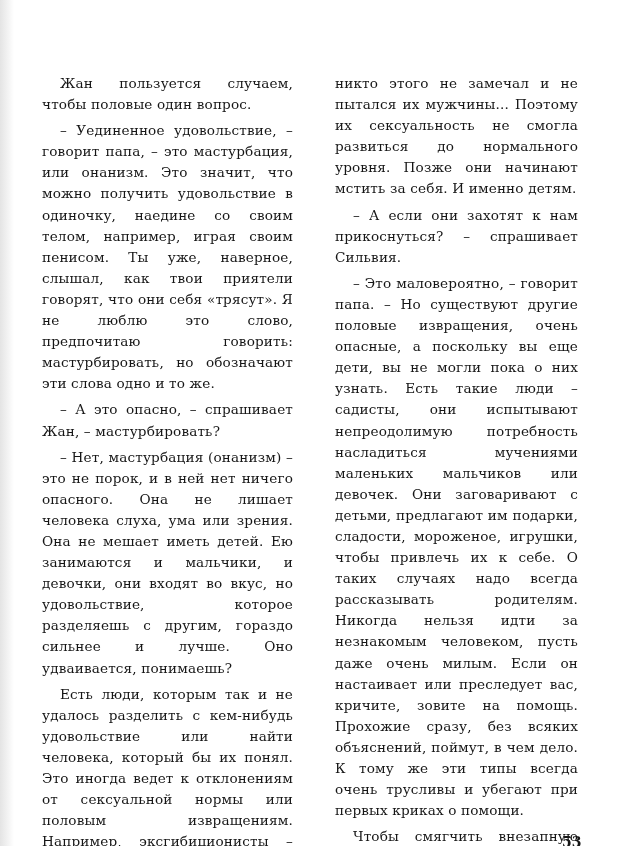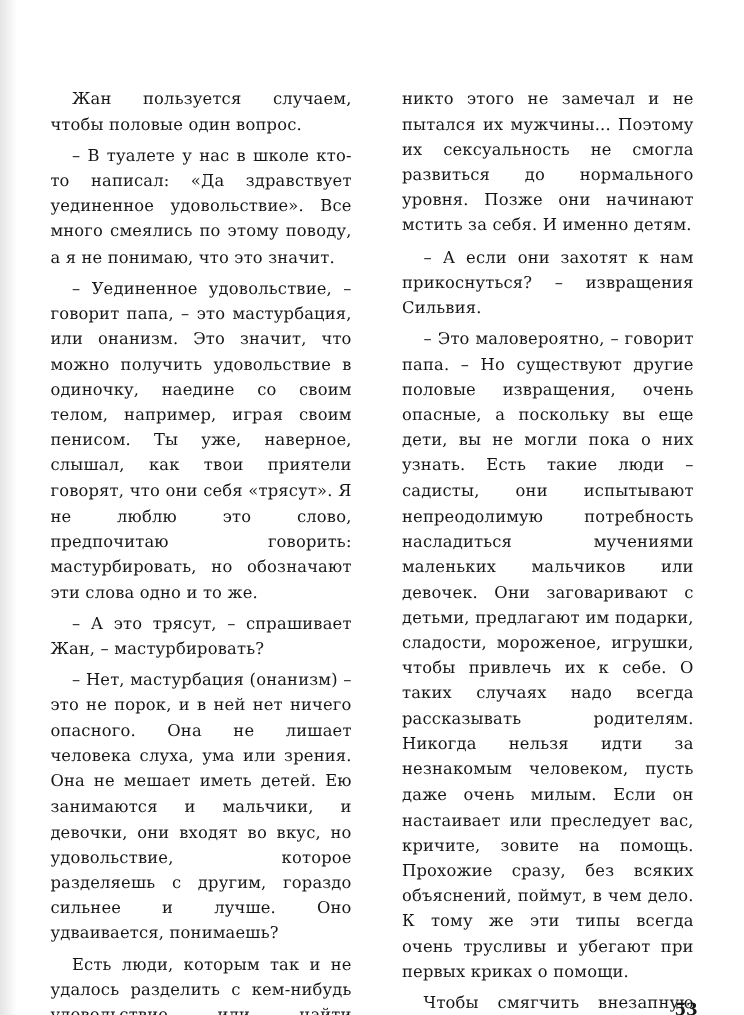--- a/index.html
+++ b/index.html
@@ -32,28 +32,27 @@
     margin-top: 44px;
   }
 </style>
 </head>
 <body>
 
 <div class="edge-shade"></div>
 
 <div class="column col-left">
   <p>Жан пользуется случаем, чтобы половые один вопрос.</p>
-  <p>– В туалете у нас в школе кто-то написал: «Да здравствует уединенное удовольствие». Все много смеялись по этому поводу, а я не понимаю, что это значит.</p>
   <p>– Уединенное удовольствие, – говорит папа, – это мастурбация, или онанизм. Это значит, что можно получить удовольствие в одиночку, наедине со своим телом, например, играя своим пенисом. Ты уже, наверное, слышал, как твои приятели говорят, что они себя «трясут». Я не люблю это слово, предпочитаю говорить: мастурбировать, но обозначают эти слова одно и то же.</p>
-  <p>– А это трясут, – спрашивает Жан, – мастурбировать?</p>
+  <p>– А это опасно, – спрашивает Жан, – мастурбировать?</p>
   <p>– Нет, мастурбация (онанизм) – это не порок, и в ней нет ничего опасного. Она не лишает человека слуха, ума или зрения. Она не мешает иметь детей. Ею занимаются и мальчики, и девочки, они входят во вкус, но удовольствие, которое разделяешь с другим, гораздо сильнее и лучше. Оно удваивается, понимаешь?</p>
   <p>Есть люди, которым так и не удалось разделить с кем-нибудь удовольствие или найти человека, который бы их понял. Это иногда ведет к отклонениям от сексуальной нормы или половым извращениям. Например, эксгибиционисты – это мужчины, которые демонстрируют свой член, украдкой и немного стыдливо откидывая полу своего пальто. Эти люди не опасны. У них определенно были в детстве проблемы, но</p>
 </div>
 
 <div class="column col-right">
   <p class="cont">никто этого не замечал и не пытался их мужчины... Поэтому их сексуальность не смогла развиться до нормального уровня. Позже они начинают мстить за себя. И именно детям.</p>
-  <p>– А если они захотят к нам прикоснуться? – извращения Сильвия.</p>
+  <p>– А если они захотят к нам прикоснуться? – спрашивает Сильвия.</p>
   <p>– Это маловероятно, – говорит папа. – Но существуют другие половые извращения, очень опасные, а поскольку вы еще дети, вы не могли пока о них узнать. Есть такие люди – садисты, они испытывают непреодолимую потребность насладиться мучениями маленьких мальчиков или девочек. Они заговаривают с детьми, предлагают им подарки, сладости, мороженое, игрушки, чтобы привлечь их к себе. О таких случаях надо всегда рассказывать родителям. Никогда нельзя идти за незнакомым человеком, пусть даже очень милым. Если он настаивает или преследует вас, кричите, зовите на помощь. Прохожие сразу, без всяких объяснений, поймут, в чем дело. К тому же эти типы всегда очень трусливы и убегают при первых криках о помощи.</p>
   <p>Чтобы смягчить внезапную серьезность отца, Сильвия награждает его поцелуем, шепча:</p>
 
 </div>
 
 <div class="page-number">53</div>
 
 </body></html>

